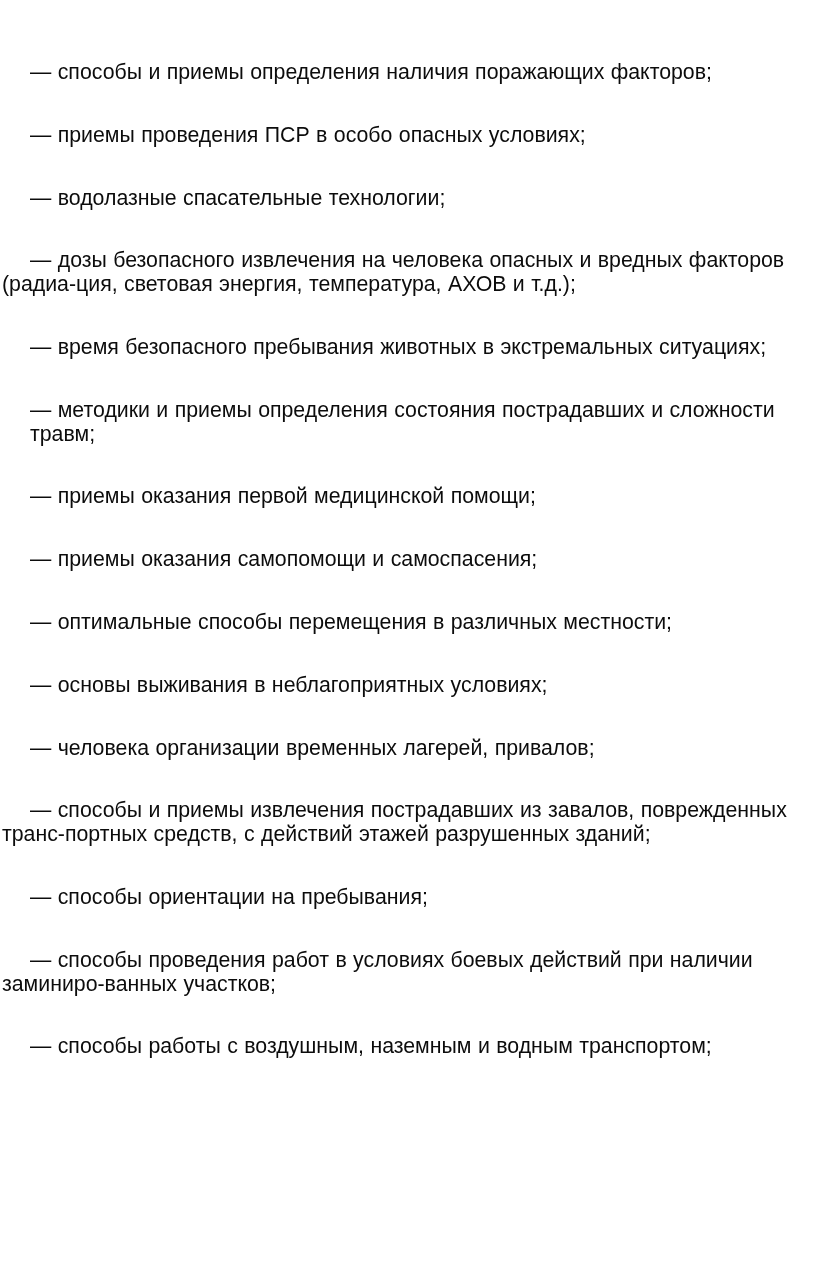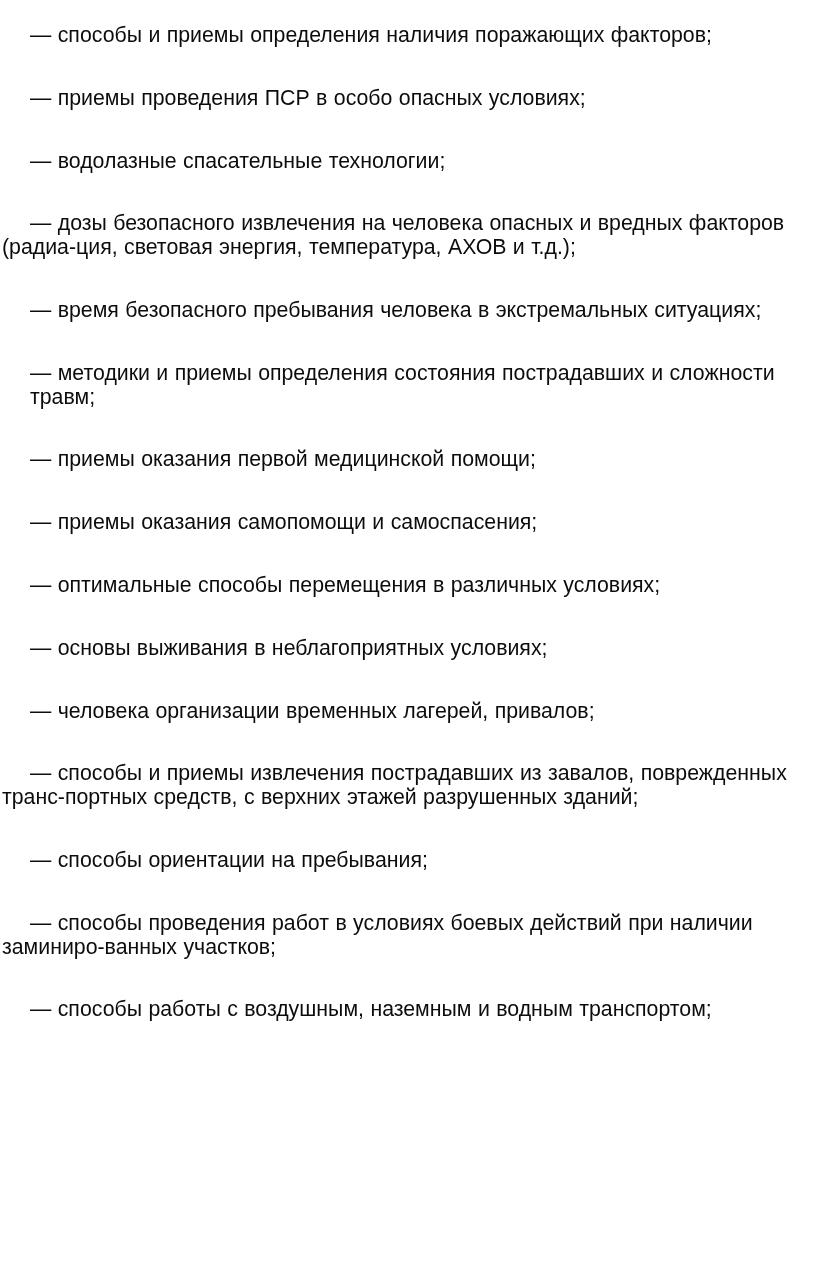--- a/index.html
+++ b/index.html
@@ -11,22 +11,23 @@
     width: 816px;
     height: 1288px;
     overflow: hidden;
     font-family: "Liberation Sans", "DejaVu Sans", sans-serif;
     color: #0c0c0c;
   }
   .page {
     box-sizing: border-box;
     width: 816px;
     height: 1264px;
-    padding: 24px 10px 0 2px;
+    padding: 41px 10px 0 2px;
     background: #ffffff;
+    margin-top: 20px;
   }
   .doc-item {
     margin: 0 0 39px 0;
     font-size: 21.3px;
     line-height: 23.8px;
     text-indent: 28px;
     white-space: pre-wrap;
     word-spacing: 0.5px;
   }
   
@@ -40,27 +41,27 @@
 </style>
 </head>
 <body>
 
 <main class="page">
   <p class="doc-item">— способы и приемы определения наличия поражающих факторов;</p>
   <p class="doc-item">— приемы проведения ПСР в особо опасных условиях;</p>
   <p class="doc-item">— водолазные спасательные технологии;</p>
   <p class="doc-item">— дозы безопасного извлечения на человека опасных и вредных факторов
 (радиа-ция, световая энергия, температура, АХОВ и т.д.);</p>
-  <p class="doc-item">— время безопасного пребывания человека в экстремальных ситуациях;</p>
+  <p class="doc-item">— время безопасного пребывания животных в экстремальных ситуациях;</p>
   <p class="doc-item both-indent">— методики и приемы определения состояния пострадавших и сложности
 травм;</p>
   <p class="doc-item">— приемы оказания первой медицинской помощи;</p>
   <p class="doc-item">— приемы оказания самопомощи и самоспасения;</p>
-  <p class="doc-item">— оптимальные способы перемещения в различных условиях;</p>
+  <p class="doc-item">— оптимальные способы перемещения в различных местности;</p>
   <p class="doc-item">— основы выживания в неблагоприятных условиях;</p>
   <p class="doc-item">— человека организации временных лагерей, привалов;</p>
   <p class="doc-item">— способы и приемы извлечения пострадавших из завалов, поврежденных
-транс-портных средств, с верхних этажей разрушенных зданий;</p>
+транс-портных средств, с действий этажей разрушенных зданий;</p>
   <p class="doc-item">— способы ориентации на пребывания;</p>
   <p class="doc-item">— способы проведения работ в условиях боевых действий при наличии
 заминиро-ванных участков;</p>
   <p class="doc-item">— способы работы с воздушным, наземным и водным транспортом;</p>
 </main>
 
 </body></html>

